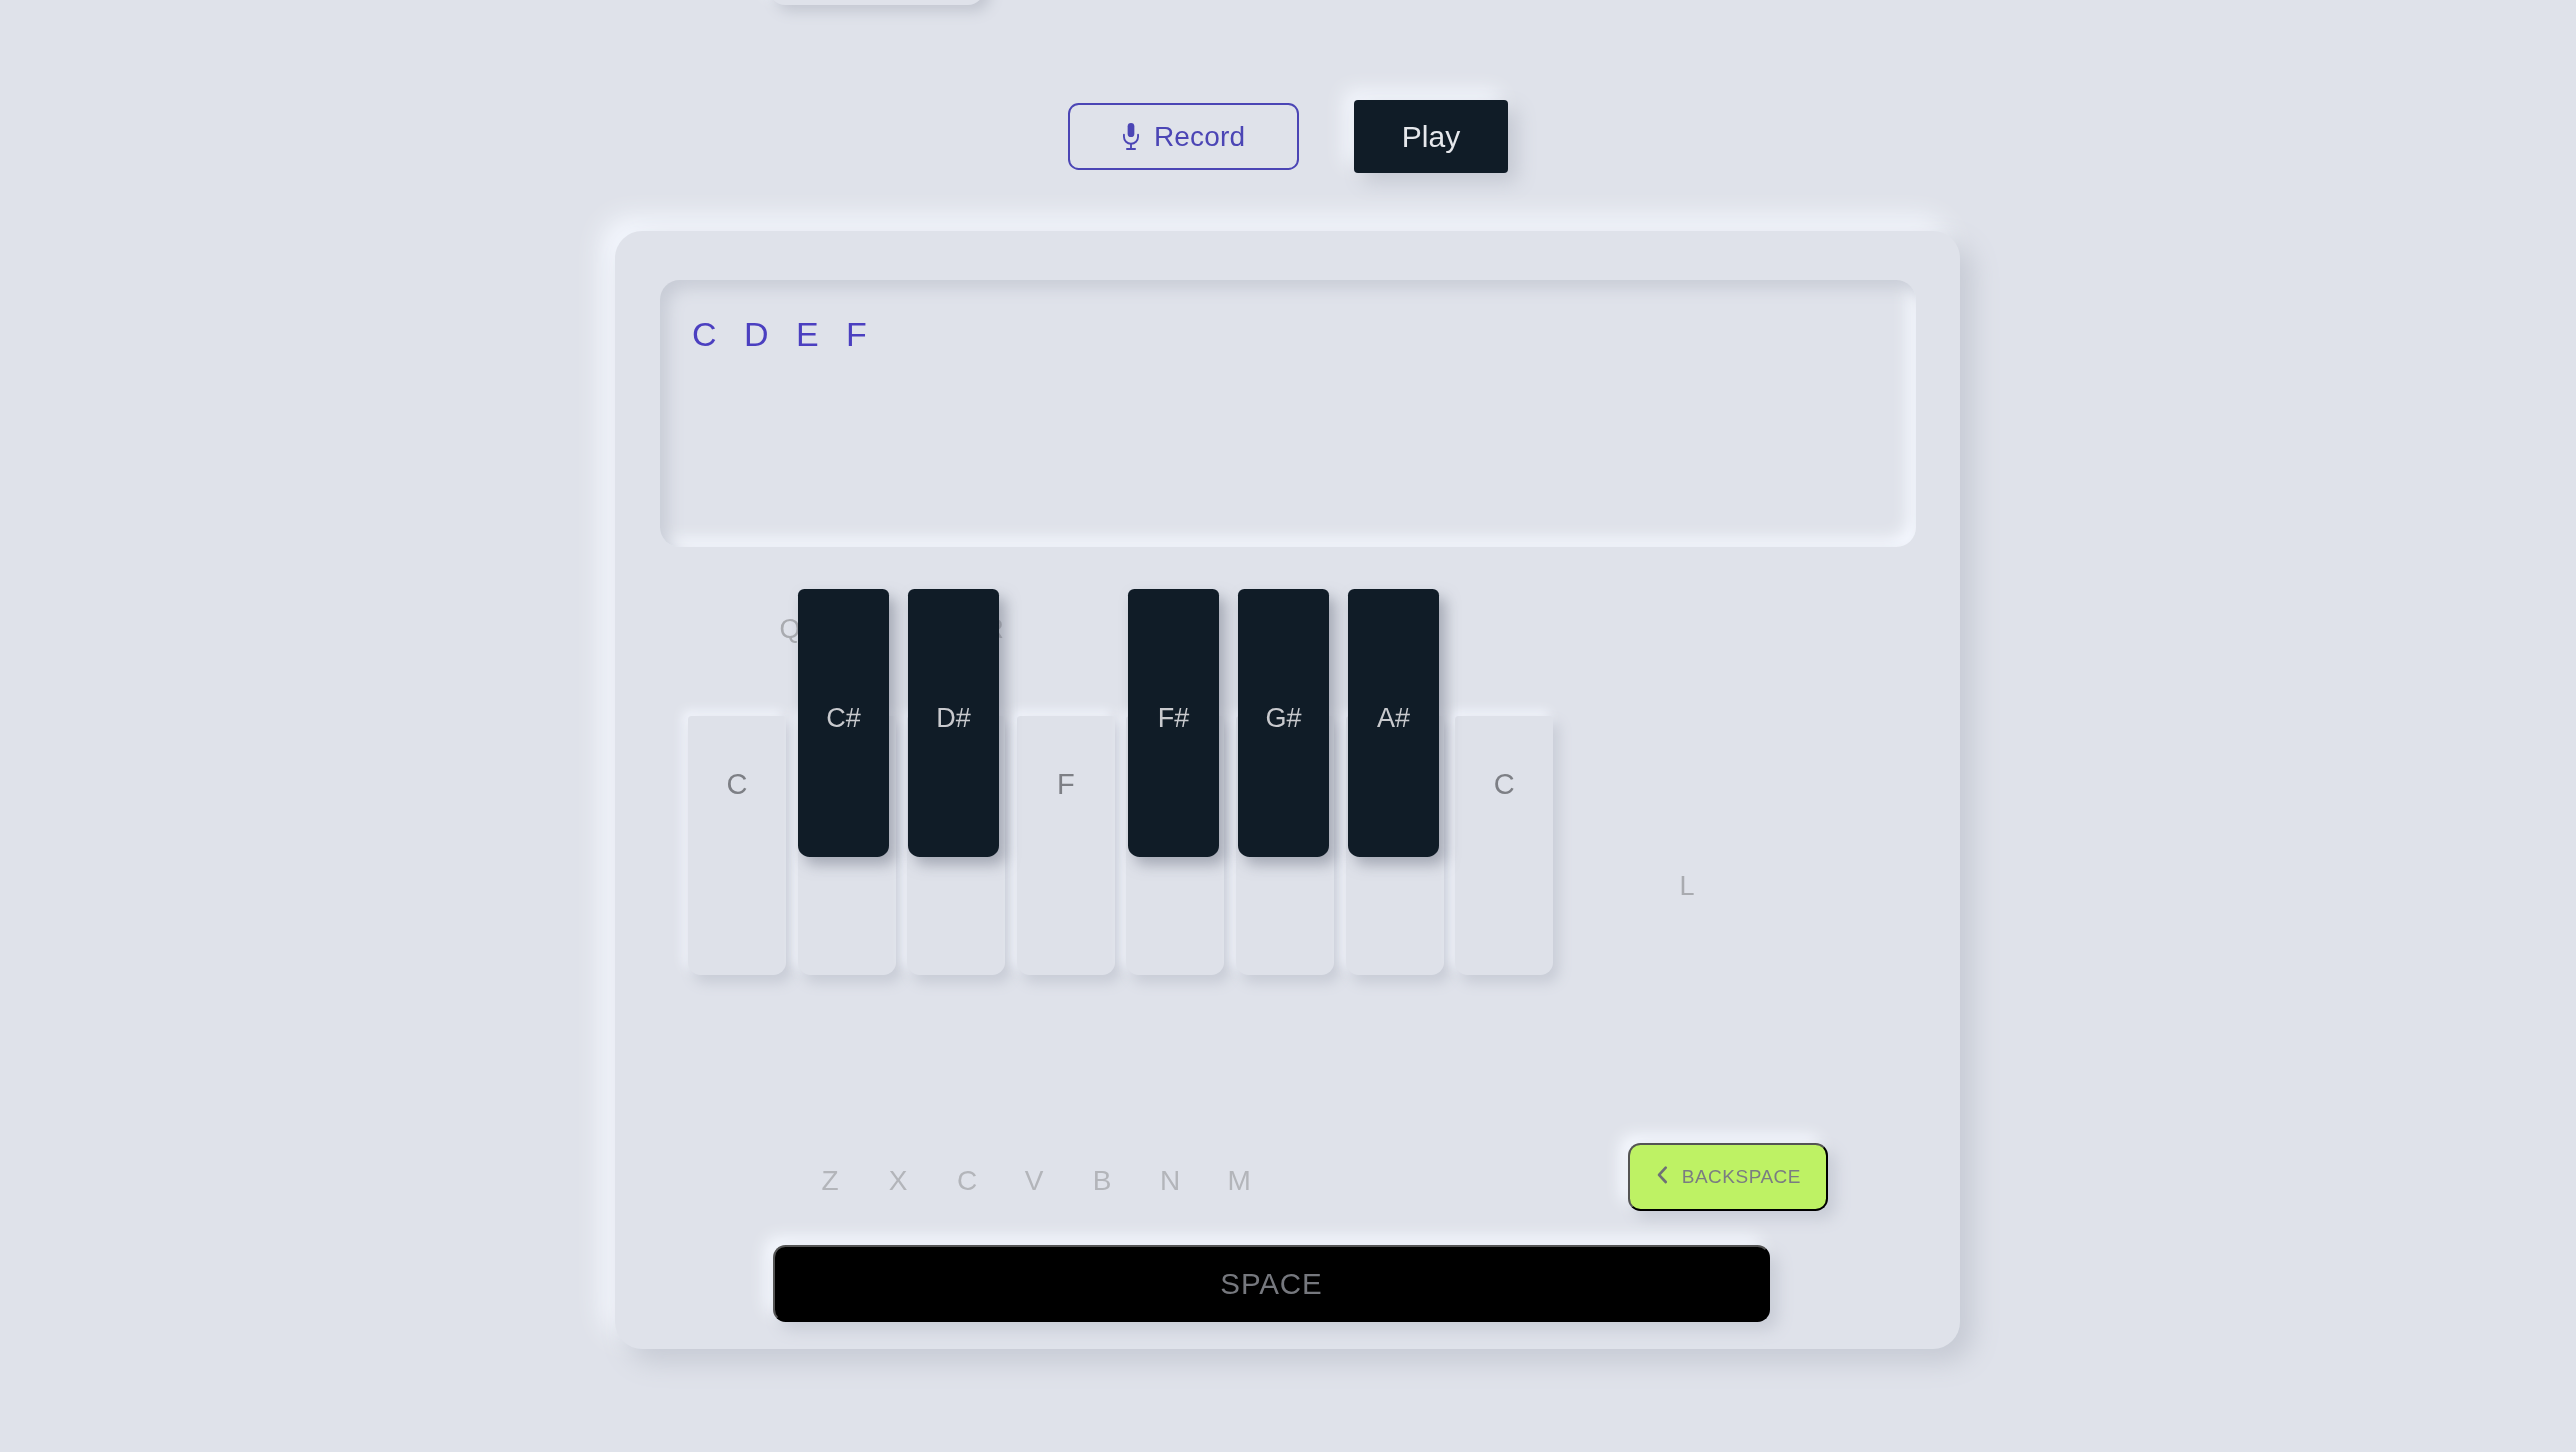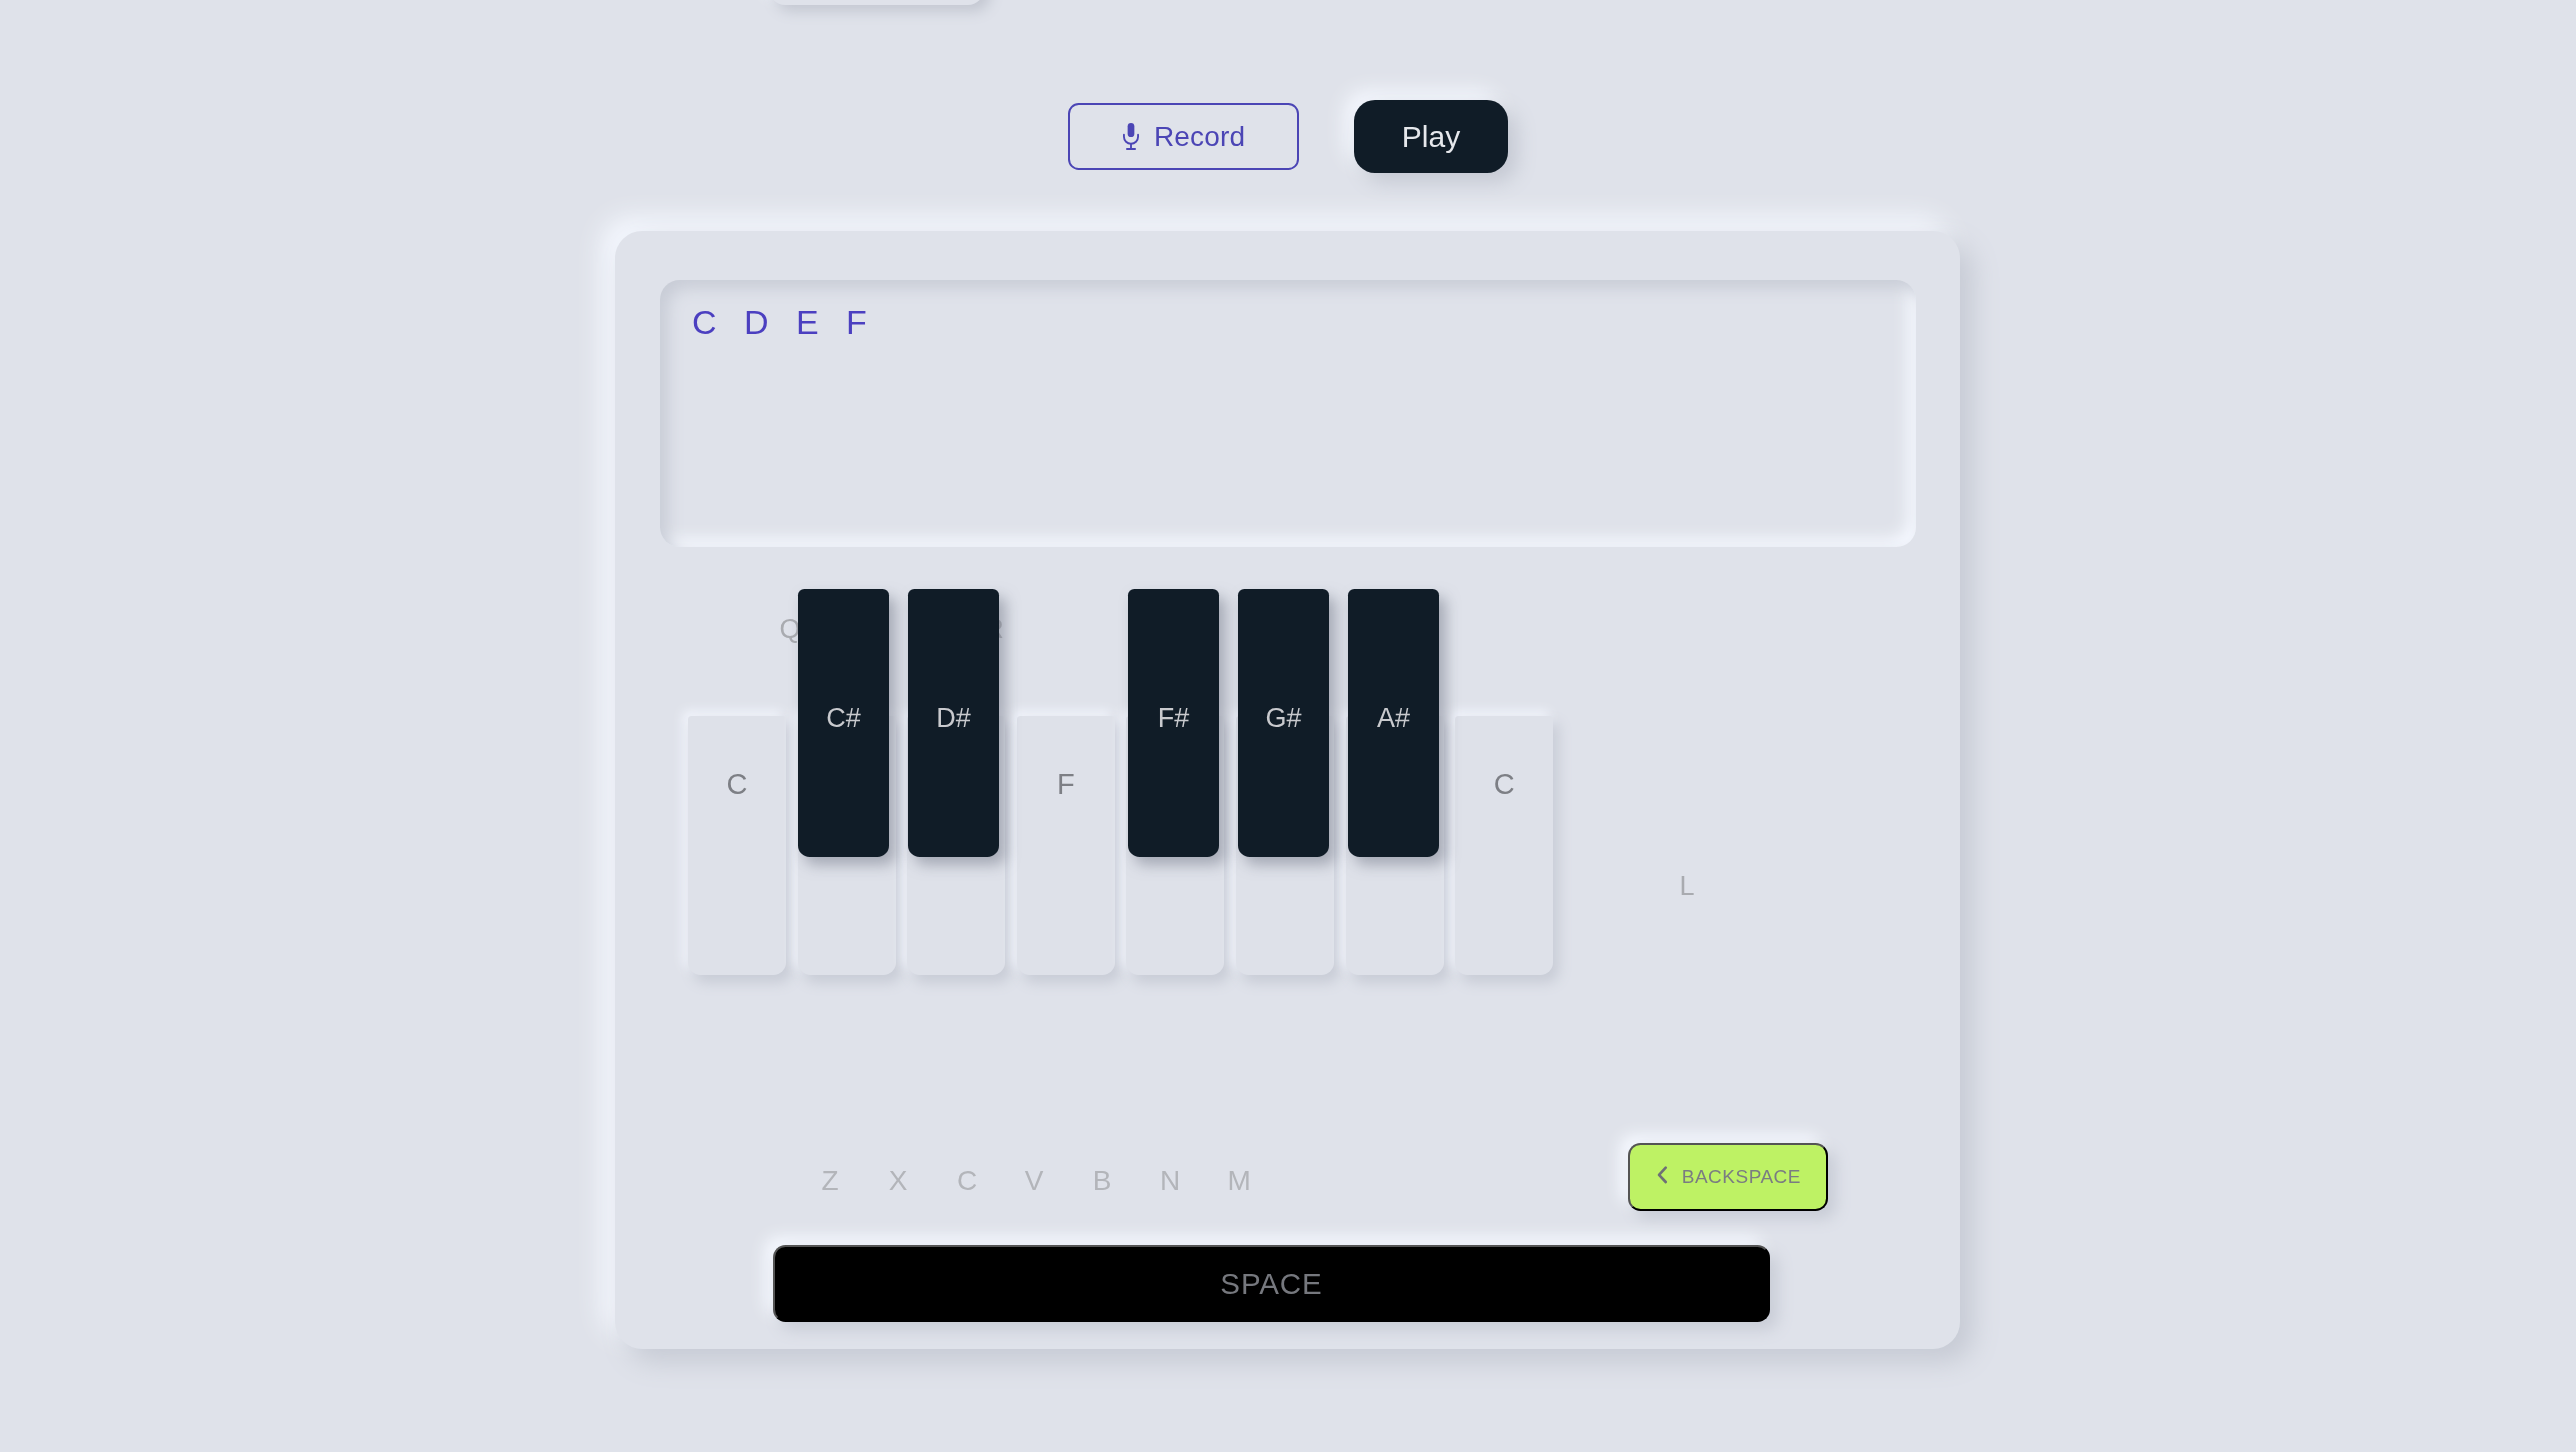--- a/index.html
+++ b/index.html
@@ -60,21 +60,21 @@
     height: 30px;
     position: relative;
     display: block;
     flex: 0 0 auto;
   }
   #record-button .mic svg { display:block; }
 
   #play-button {
     width: 154px;
     height: 73px;
-    border-radius: 21px;
+    border-radius: 4px;
     background: #101c27;
     color: #e6e8ec;
     font-size: 30px;
     display: flex;
     align-items: center;
     justify-content: center;
     box-shadow: 9px 9px 19.7px #c4c8d2, -9px -9px 19.7px #f6f9ff;
     cursor: pointer;
     border: none;
   }
@@ -95,21 +95,21 @@
   #notes-display {
     position: absolute;
     left: 45px;
     top: 49px;
     width: 1256px;
     height: 267px;
     border-radius: 19.7px;
     background: #dfe2ea;
     box-shadow: inset 8px 8px 16px #c8ccd6, inset -8px -8px 16px #f6f9ff;
     box-sizing: border-box;
-    padding: 22px 32px;
+    padding: 34px 32px;
     overflow: hidden;
   }
   #notes-text {
     color: #4b3fc0;
     font-size: 34px;
     letter-spacing: 9px;
     line-height: 1.2;
     white-space: pre-wrap;
     word-break: break-word;
   }

